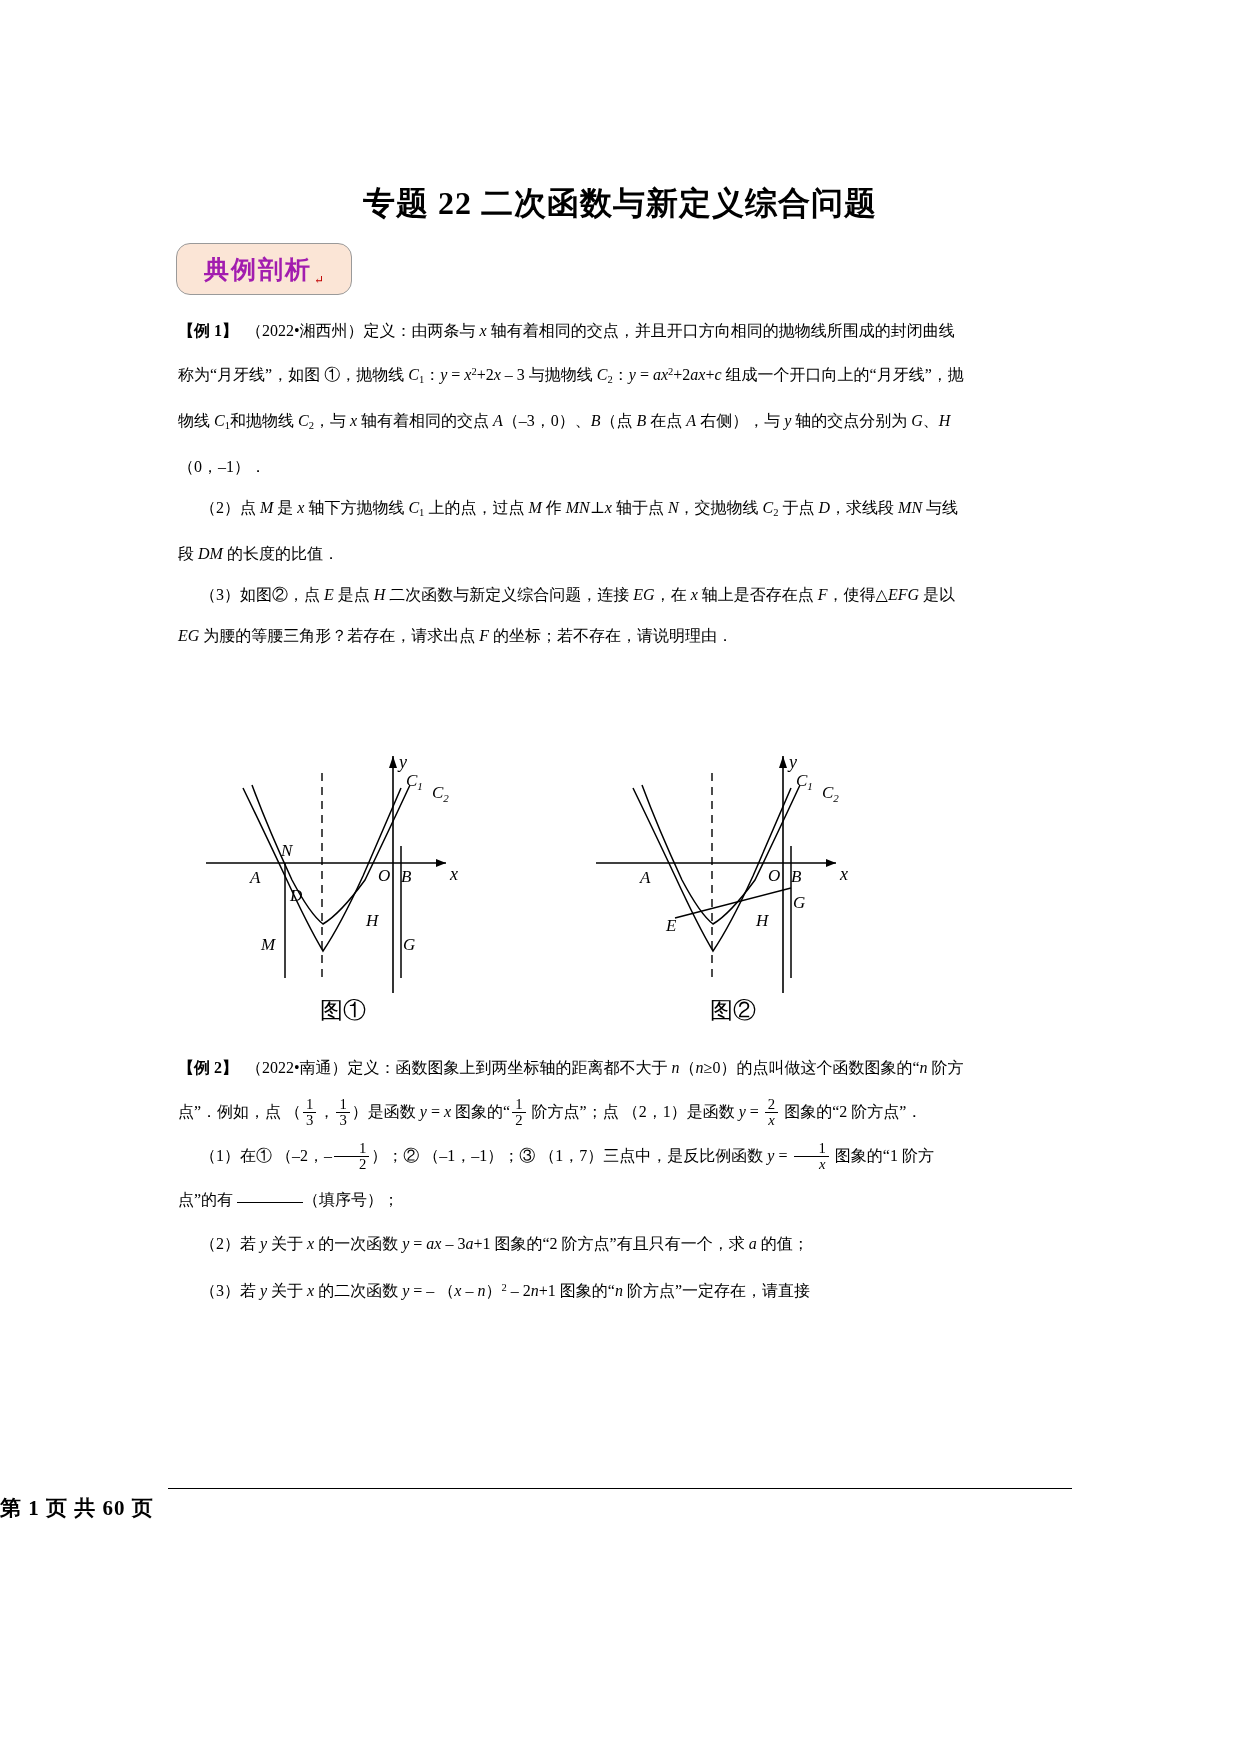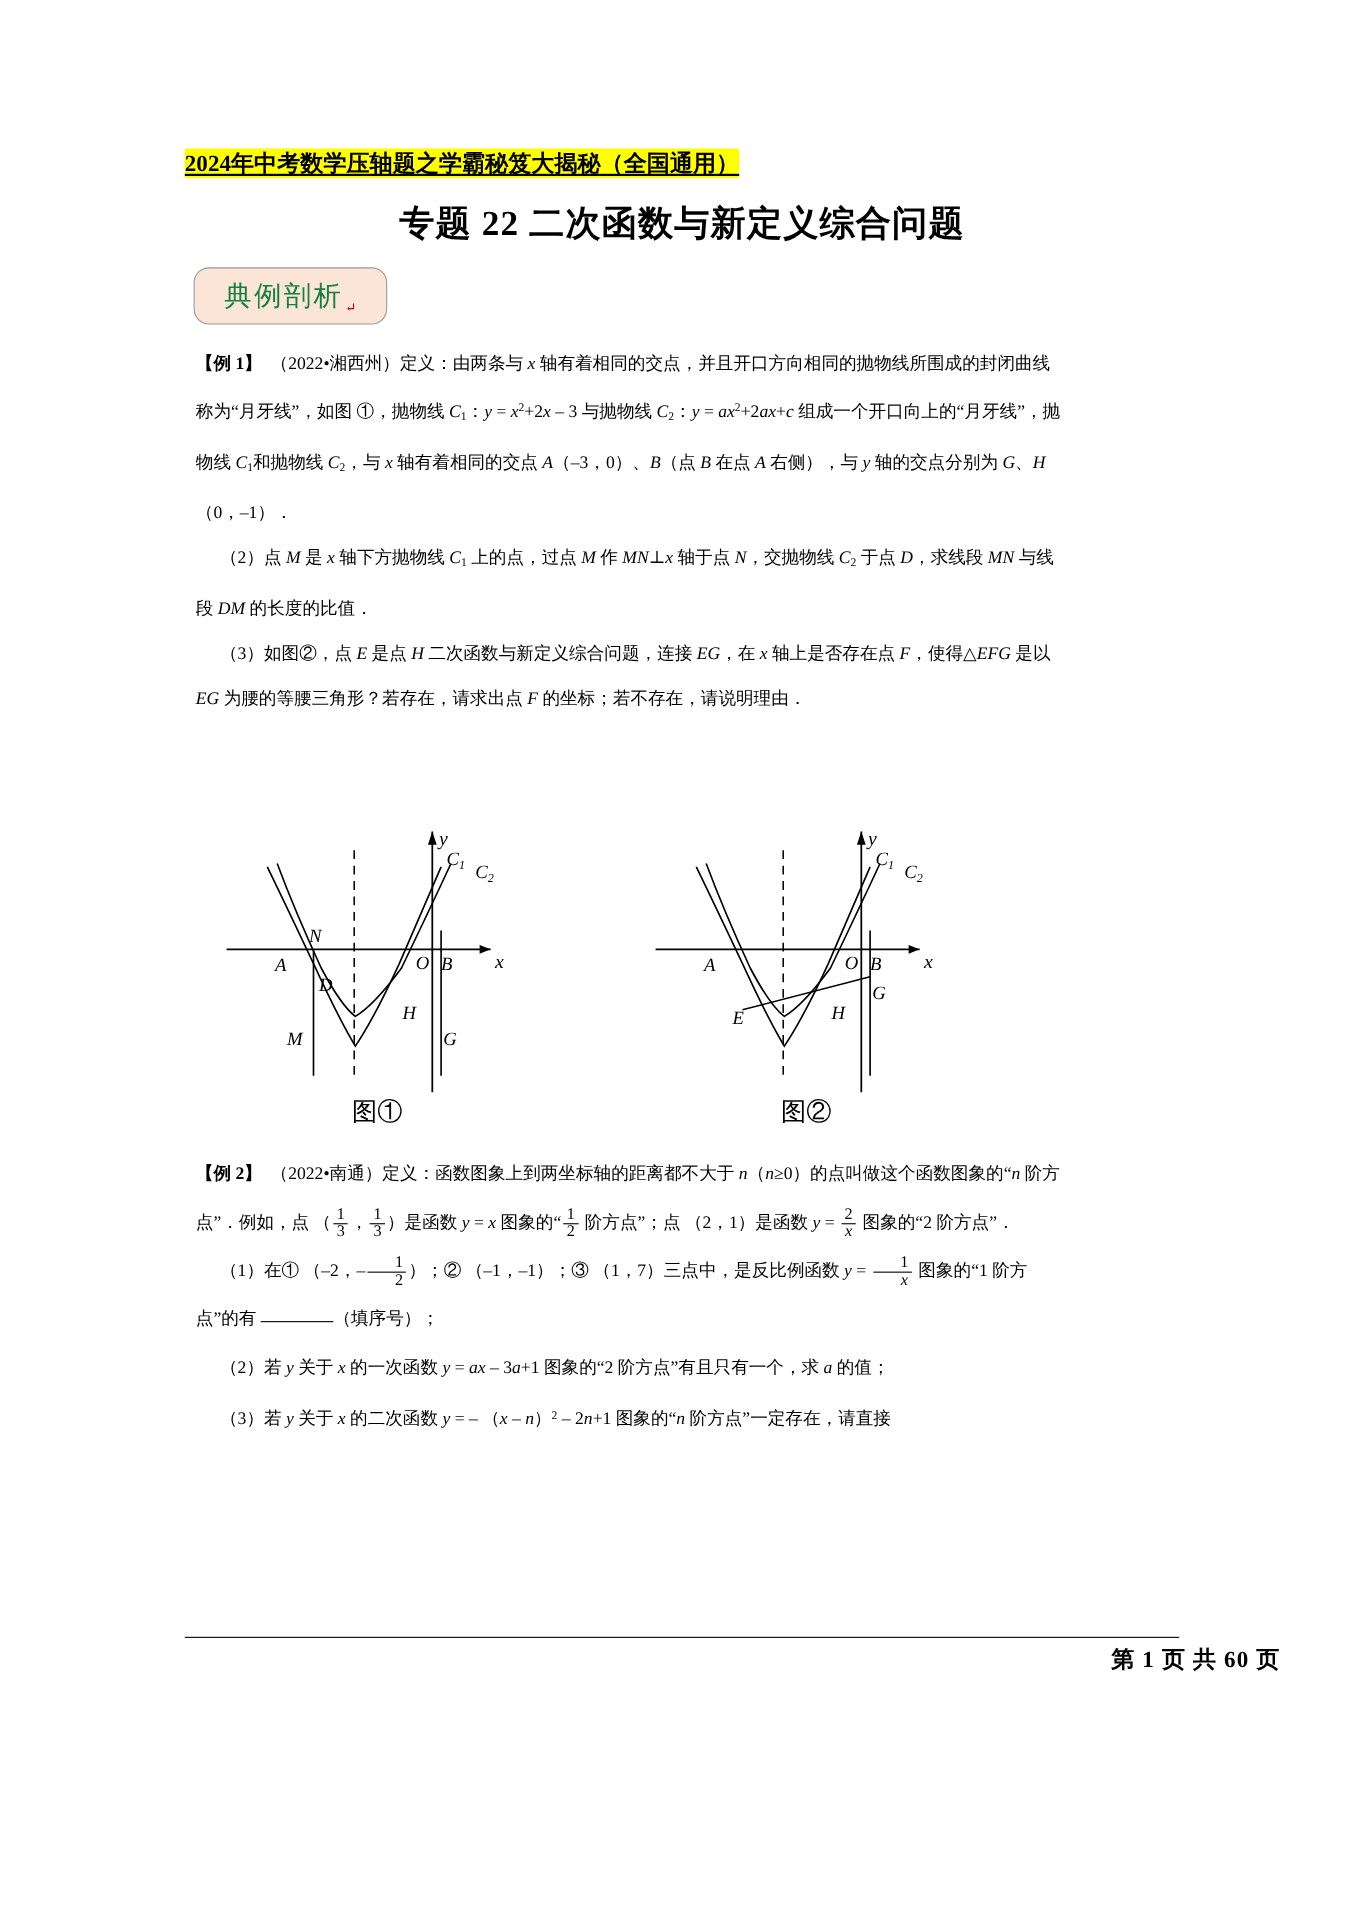--- a/index.html
+++ b/index.html
@@ -62,23 +62,23 @@
     height: 52px;
     border: 1.5px solid #9a9a9a;
     border-radius: 14px;
     background: #fbe5d6;
     box-sizing: border-box;
     display: flex;
     align-items: center;
     justify-content: center;
   }
   .section-badge .badge-text {
-    color: #15803d;
+    color: #a21caf;
     font-size: 25px;
-    font-weight: normal;
+    font-weight: bold;
     letter-spacing: 2px;
     line-height: 1;
   }
   .section-badge .badge-mark {
     color: #c00000;
     font-size: 12px;
     margin-left: 2px;
     align-self: flex-end;
     padding-bottom: 6px;
   }
@@ -146,43 +146,40 @@
     font-size: 23px;
   }
   .fig svg { display: block; }
 
   
   .footer {
     position: absolute;
     left: 0;
     top: 1494px;
     width: 1164px;
-    text-align: right;
+    text-align: left;
   }
   .footer-rule {
     position: absolute;
     left: 168px;
     top: 1488px;
     width: 904px;
     border-top: 1.2px solid #000;
   }
   .footer-text {
     font-size: 21px;
     font-weight: bold;
     letter-spacing: 1px;
   }
 </style>
 </head>
 <body>
 
 <div class="page">
 
-  <div class="doc-header">
-    <span class="hl">2024年中考数学压轴题之学霸秘笈大揭秘（全国通用）</span>
-  </div>
 
   <div class="doc-title">专题 22 二次函数与新定义综合问题</div>
 
   <div class="section-badge">
     <span class="badge-text">典例剖析</span>
     <span class="badge-mark">↵</span>
   </div>
 
   <div class="body-block" style="top:310px;">
 

